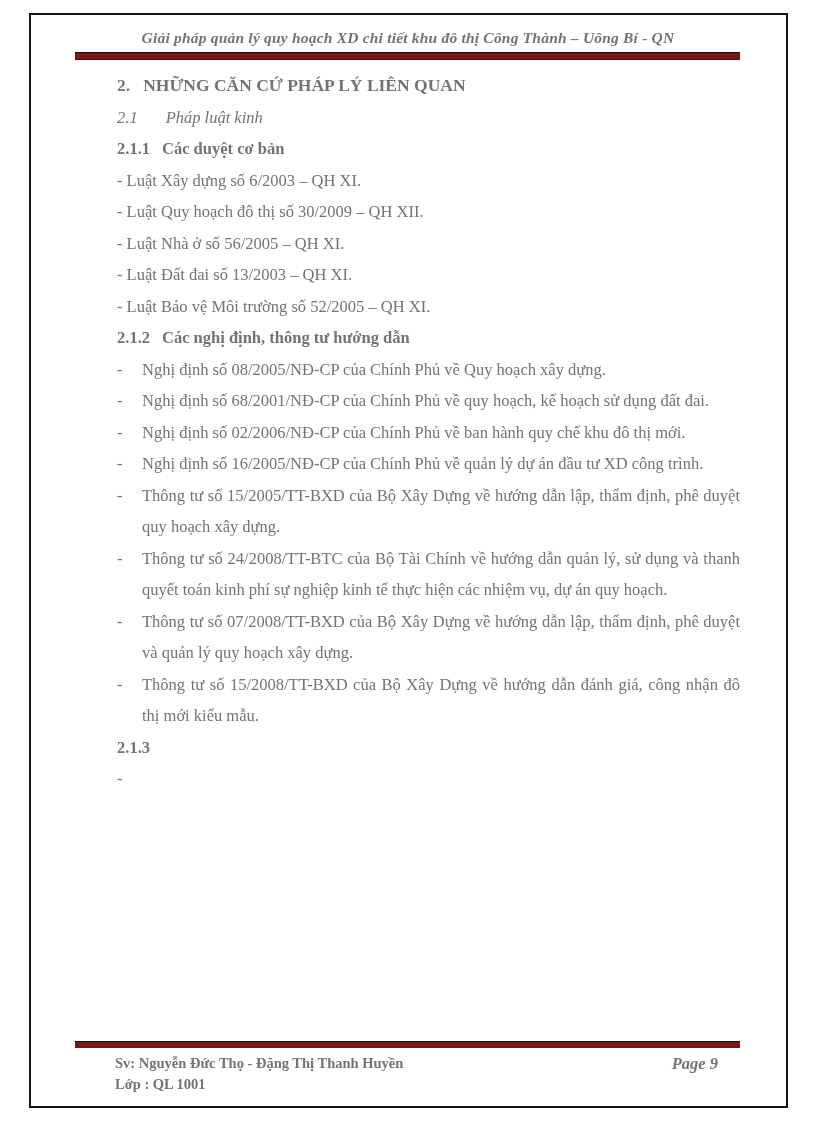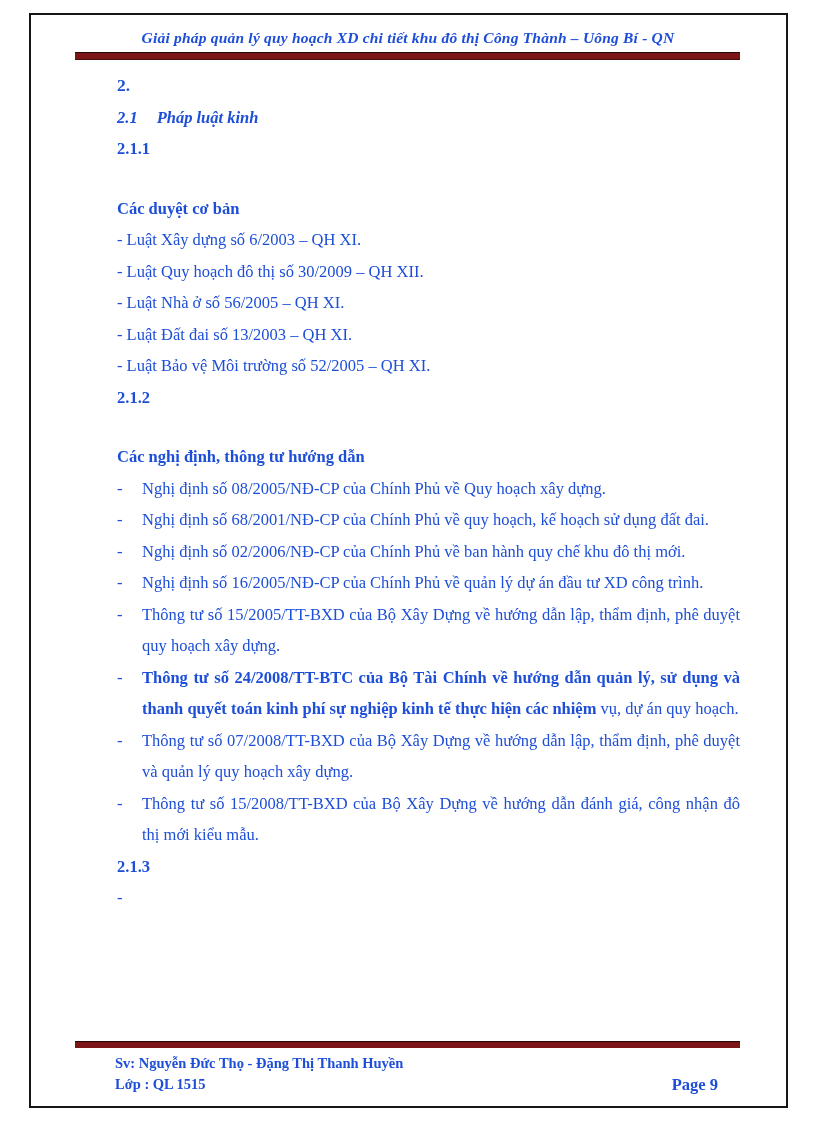--- a/index.html
+++ b/index.html
@@ -2,21 +2,21 @@
 <html style="--accent: #7b1517;"><head>
 <meta charset="utf-8">
 <style>
   html, body { margin: 0; padding: 0; background: #ffffff; }
   .page {
     position: relative;
     width: 816px;
     height: 1123px;
     background: #ffffff;
     font-family: "Liberation Serif", serif;
-    color: #1d4ed8;
+    color: #737373;
     overflow: hidden;
   }
   .border-frame {
     position: absolute;
     left: 29px; top: 13px; right: 28px; bottom: 15px;
     border: 2px solid #161616;
     pointer-events: none;
   }
   
   .header { position: absolute; top: 29px; left: 0; right: 0; }
@@ -37,46 +37,47 @@
   
   .content {
     position: absolute;
     top: 70px; left: 0; right: 0;
     padding: 0 76px 0 117px;
     font-size: 16.5px;
     line-height: 31.5px;
   }
   .content p { margin: 0; }
   .h1 { font-weight: bold; font-size: 17.5px; display: flex; gap: 13px; }
-  .h2 { font-weight: bold; font-style: italic; margin-left: 23px; display: flex; gap: 19px; }
-  .h3 { font-weight: bold; margin-left: 35px; display: flex; gap: 28px; flex-direction: column; }
+  .h2 { font-weight: normal; font-style: italic; margin-left: 23px; display: flex; gap: 28px; }
+  .h3 { font-weight: bold; margin-left: 35px; display: flex; gap: 12px; }
   .law { margin-left: 38px; }
   .hang {
     position: relative;
     padding-left: 25px;
     text-align: justify;
   }
   .hang .marker { position: absolute; left: 0; top: 0; }
-  .seg-bold { font-weight: bold; }
+  .seg-bold { font-weight: normal; }
   
   .footer { position: absolute; left: 0; right: 0; top: 1041px; }
   .footer-rule {
     margin: 0 76px 0 75px;
     height: 6px;
     background: var(--accent, #7b1517);
     border-top: 1px solid #240707;
   }
   .footer-row {
     display: flex;
     justify-content: space-between;
-    align-items: flex-end;
+    align-items: flex-start;
     padding: 5px 76px 0 115px;
   }
   .footer-left { font-weight: bold; font-size: 14.5px; line-height: 21px; }
   .footer-page {
+    font-style: italic;
     font-size: 16.5px;
     font-weight: 600;
     padding-right: 22px;
     padding-top: 1px;
   }
 </style>
 </head>
 <body>
 
 <div class="page">
@@ -84,20 +85,21 @@
 
   <div class="header">
     <div class="header-title">Giải pháp quản lý quy hoạch XD chi tiết khu đô thị Công Thành – Uông Bí - QN</div>
     <div class="header-rule"></div>
   </div>
 
   <div class="content">
 
     <p class="h1">
       <span>2.</span>
+      <span>NHỮNG CĂN CỨ PHÁP LÝ LIÊN QUAN</span>
     </p>
 
     <p class="h2">
       <span>2.1</span>
       <span>Pháp luật kinh</span>
     </p>
 
     <p class="h3">
       <span>2.1.1</span>
       <span>Các duyệt cơ bản</span>
@@ -129,18 +131,18 @@
 
     <p class="hang"><span class="marker">-</span></p>
 
   </div>
 
   <div class="footer">
     <div class="footer-rule"></div>
     <div class="footer-row">
       <div class="footer-left">
         <div>Sv: Nguyễn Đức Thọ - Đặng Thị Thanh Huyền</div>
-        <div>Lớp : QL 1515</div>
+        <div>Lớp : QL 1001</div>
       </div>
       <div class="footer-page">Page 9</div>
     </div>
   </div>
 </div>
 
 </body></html>

